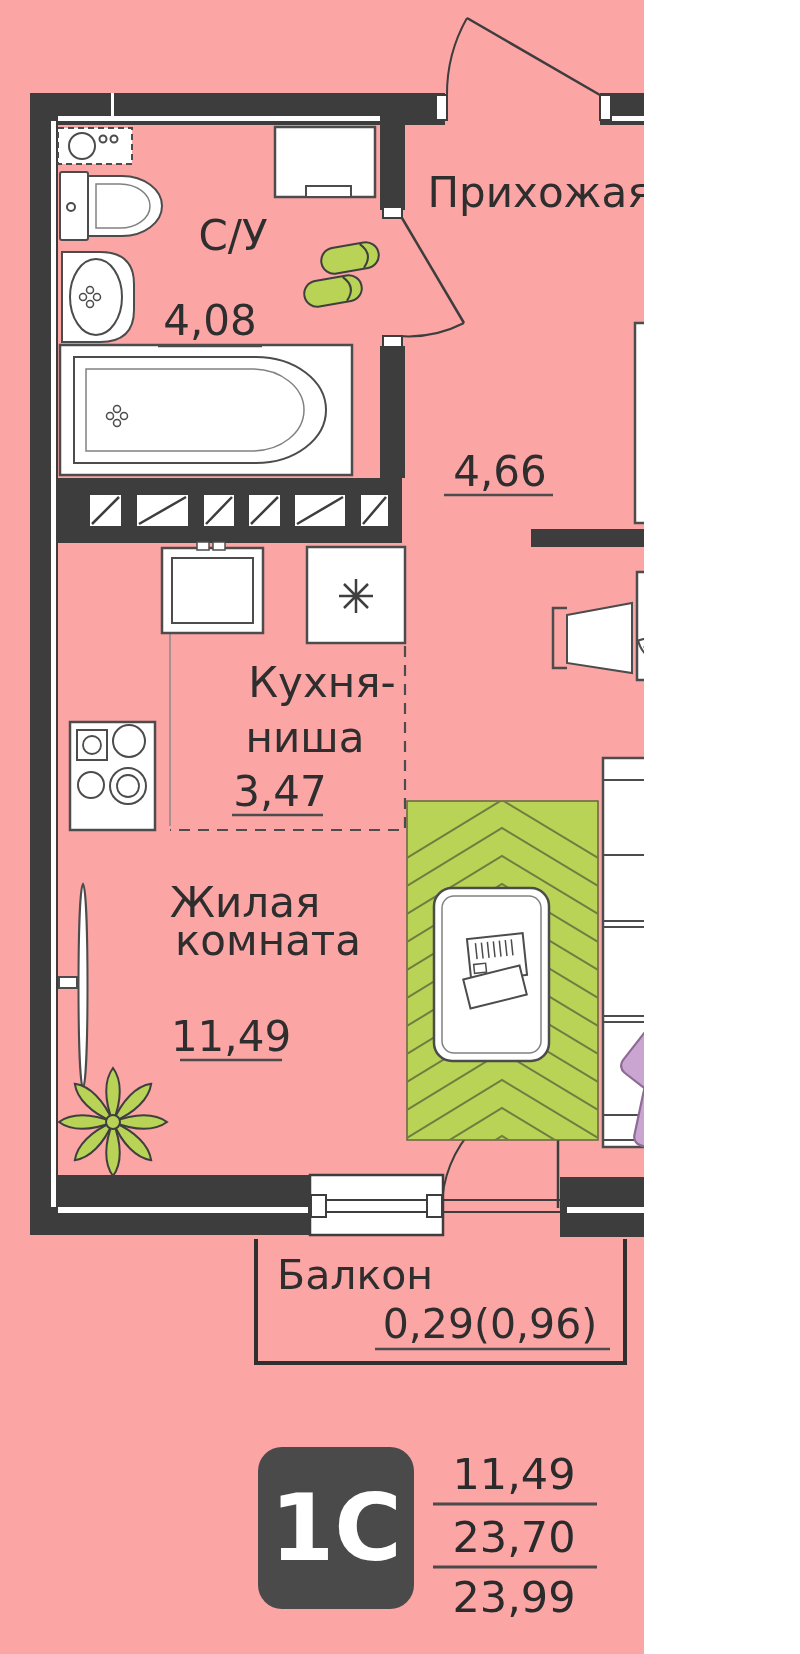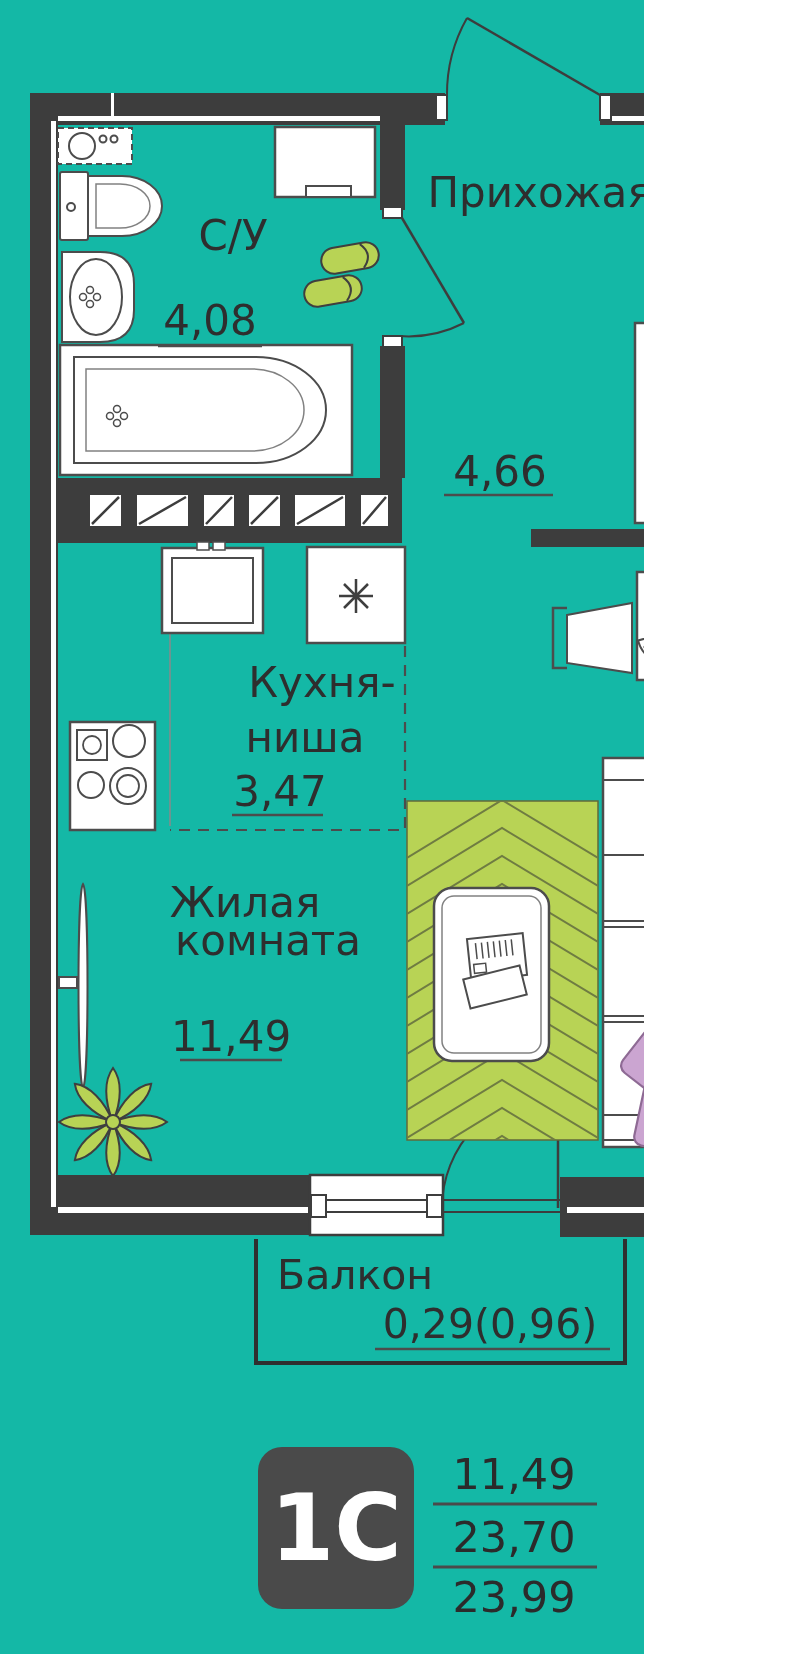--- a/index.html
+++ b/index.html
@@ -1,16 +1,16 @@
 <!DOCTYPE html>
 <html><head>
 <meta charset="utf-8">
 <style>
   html,body{margin:0;padding:0;background:#ffffff;}
-  .page{width:644px;height:1654px;position:relative;background:#14b8a6;overflow:hidden;}
+  .page{width:644px;height:1654px;position:relative;background:#fca5a5;overflow:hidden;}
   svg{display:block;}
   .lbl{font-family:"DejaVu Sans","Liberation Sans",sans-serif;font-size:42px;fill:#2e2e2e;}
   .area{font-family:"DejaVu Sans","Liberation Sans",sans-serif;font-size:42px;fill:#2e2e2e;}
   .balc{font-family:"DejaVu Sans","Liberation Sans",sans-serif;font-size:41px;fill:#2e2e2e;}
   .legend-num{font-family:"DejaVu Sans","Liberation Sans",sans-serif;font-size:43px;fill:#2b2b2b;}
   .badge-txt{font-family:"DejaVu Sans","Liberation Sans",sans-serif;font-size:92px;font-weight:bold;fill:#ffffff;}
 </style>
 </head>
 <body>
 

